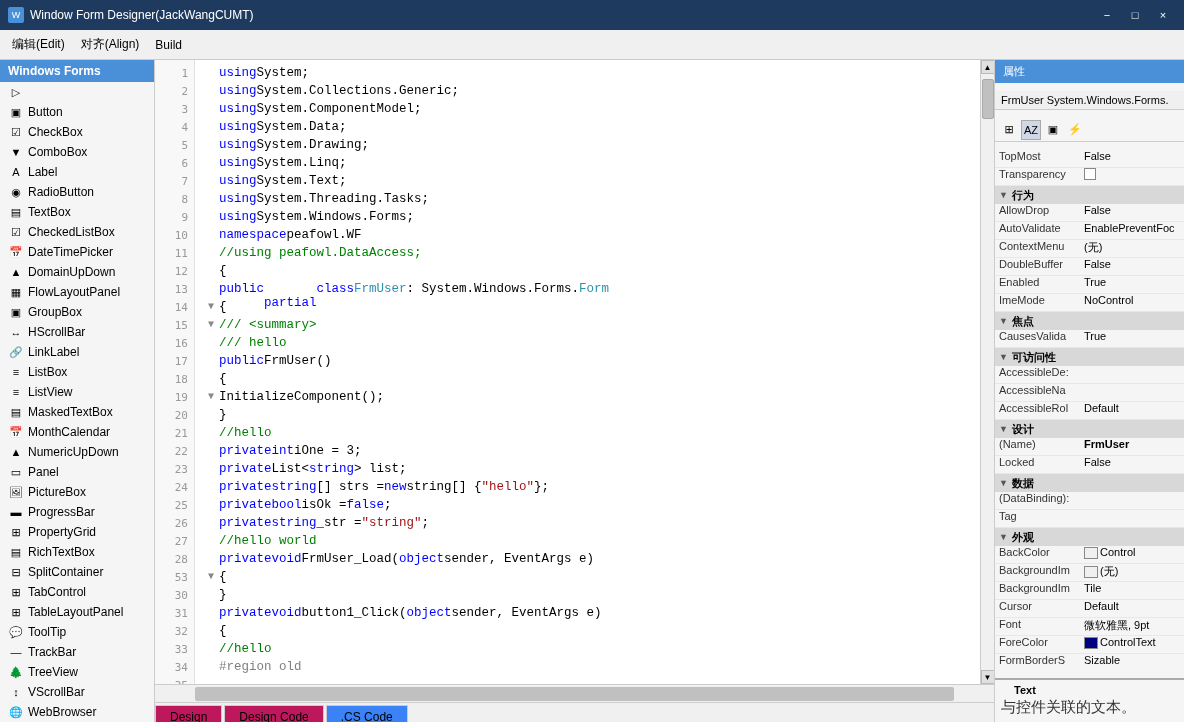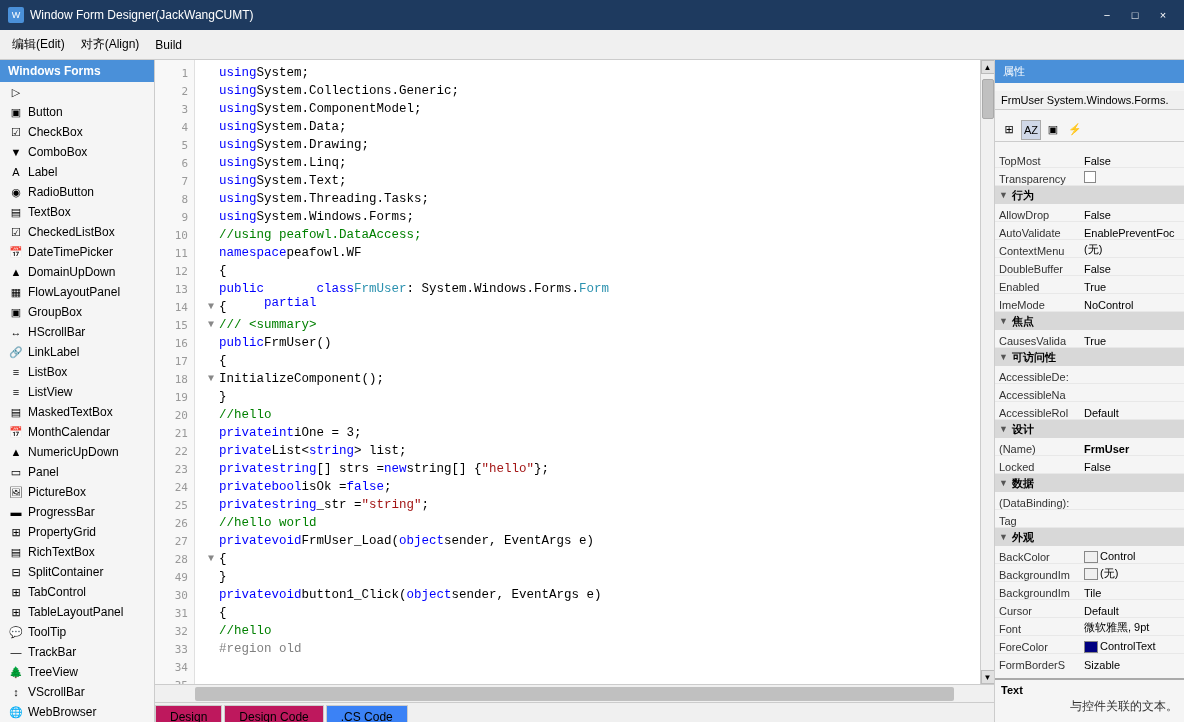--- a/index.html
+++ b/index.html
@@ -224,21 +224,21 @@
     .props-tool-btn.active { border-color: #aaa; background: #d0d8e8; }
     .props-content {
       flex: 1;
       overflow-y: auto;
       font-size: 11px;
     }
     .prop-row {
       display: flex;
       height: 18px;
       border-bottom: 1px solid #e8e8e8;
-      align-items: flex-end;
+      align-items: flex-start;
     }
     .prop-name {
       width: 85px;
       padding: 0 4px;
       color: #333;
       flex-shrink: 0;
       overflow: hidden;
       white-space: nowrap;
       font-size: 11px;
     }
@@ -283,25 +283,25 @@
       height: 50px;
       border-top: 2px solid #aaa;
       padding: 4px 6px;
       font-size: 11px;
       background: #f5f5f5;
     }
     .props-desc-title {
       font-weight: bold;
       margin-bottom: 2px;
       font-size: 11px;
+      margin-left: 13px;
     }
     .props-desc-text {
       color: #333;
-      font-size: 12px;
-      text-align: right;
+      font-size: 15px;
     }
 
     
     ::-webkit-scrollbar { width: 8px; height: 8px; }
     ::-webkit-scrollbar-track { background: #f0f0f0; }
     ::-webkit-scrollbar-thumb { background: #c0c0c0; border-radius: 2px; }
 
     .vertical-scrollbar {
       width: 14px;
       background: #f0f0f0;
@@ -500,21 +500,21 @@
           <div class="line-number">19</div>
           <div class="line-number">20</div>
           <div class="line-number">21</div>
           <div class="line-number">22</div>
           <div class="line-number">23</div>
           <div class="line-number">24</div>
           <div class="line-number">25</div>
           <div class="line-number">26</div>
           <div class="line-number">27</div>
           <div class="line-number">28</div>
-          <div class="line-number">49</div>
+          <div class="line-number">53</div>
           <div class="line-number">30</div>
           <div class="line-number">31</div>
           <div class="line-number">32</div>
           <div class="line-number">33</div>
           <div class="line-number">34</div>
           <div class="line-number">35</div>
         </div>
       <div class="code-area" id="code-area">
           <div class="code-line">
             <span class="fold-marker"></span>
@@ -556,26 +556,26 @@
             <span class="kw-using">using </span>
             <span class="plain">System.Threading.Tasks;</span>
           </div>
           <div class="code-line">
             <span class="fold-marker"></span>
             <span class="kw-using">using </span>
             <span class="plain">System.Windows.Forms;</span>
           </div>
           <div class="code-line">
             <span class="fold-marker"></span>
-            <span class="comment">//using peafowl.DataAccess;</span>
-          </div>
-          <div class="code-line">
-            <span class="fold-marker"></span>
             <span class="kw-namespace">namespace </span>
             <span class="plain">peafowl.WF</span>
+          </div>
+          <div class="code-line">
+            <span class="fold-marker"></span>
+            <span class="comment">//using peafowl.DataAccess;</span>
           </div>
           <div class="code-line">
             <span class="fold-marker"></span>
             <span class="plain">{</span>
           </div>
           <div class="code-line">
             <span class="fold-marker"></span>
             <span class="plain">    </span>
             <span class="kw-public">public </span>
             <span class="kw-partial">partial </span>
@@ -585,20 +585,25 @@
             <span class="class-name">Form</span>
           </div>
           <div class="code-line">
             <span class="fold-marker">▼</span>
             <span class="plain">    {</span>
           </div>
           <div class="code-line">
             <span class="fold-marker">▼</span>
             <span class="plain">        </span>
             <span class="comment">/// &lt;summary&gt;</span>
+          </div>
+          <div class="code-line">
+            <span class="fold-marker"></span>
+            <span class="plain">        </span>
+            <span class="comment">/// hello</span>
           </div>
           <div class="code-line">
             <span class="fold-marker"></span>
             <span class="plain">        </span>
             <span class="kw-public">public </span>
             <span class="plain">FrmUser()</span>
           </div>
           <div class="code-line">
             <span class="fold-marker"></span>
             <span class="plain">        {</span>

